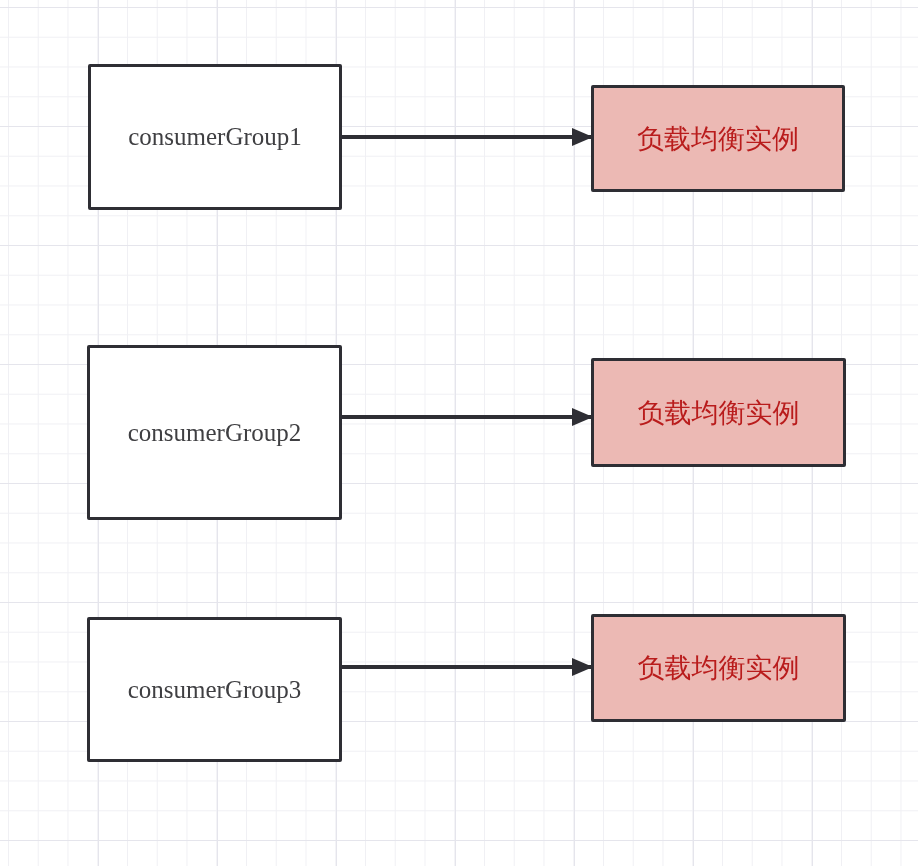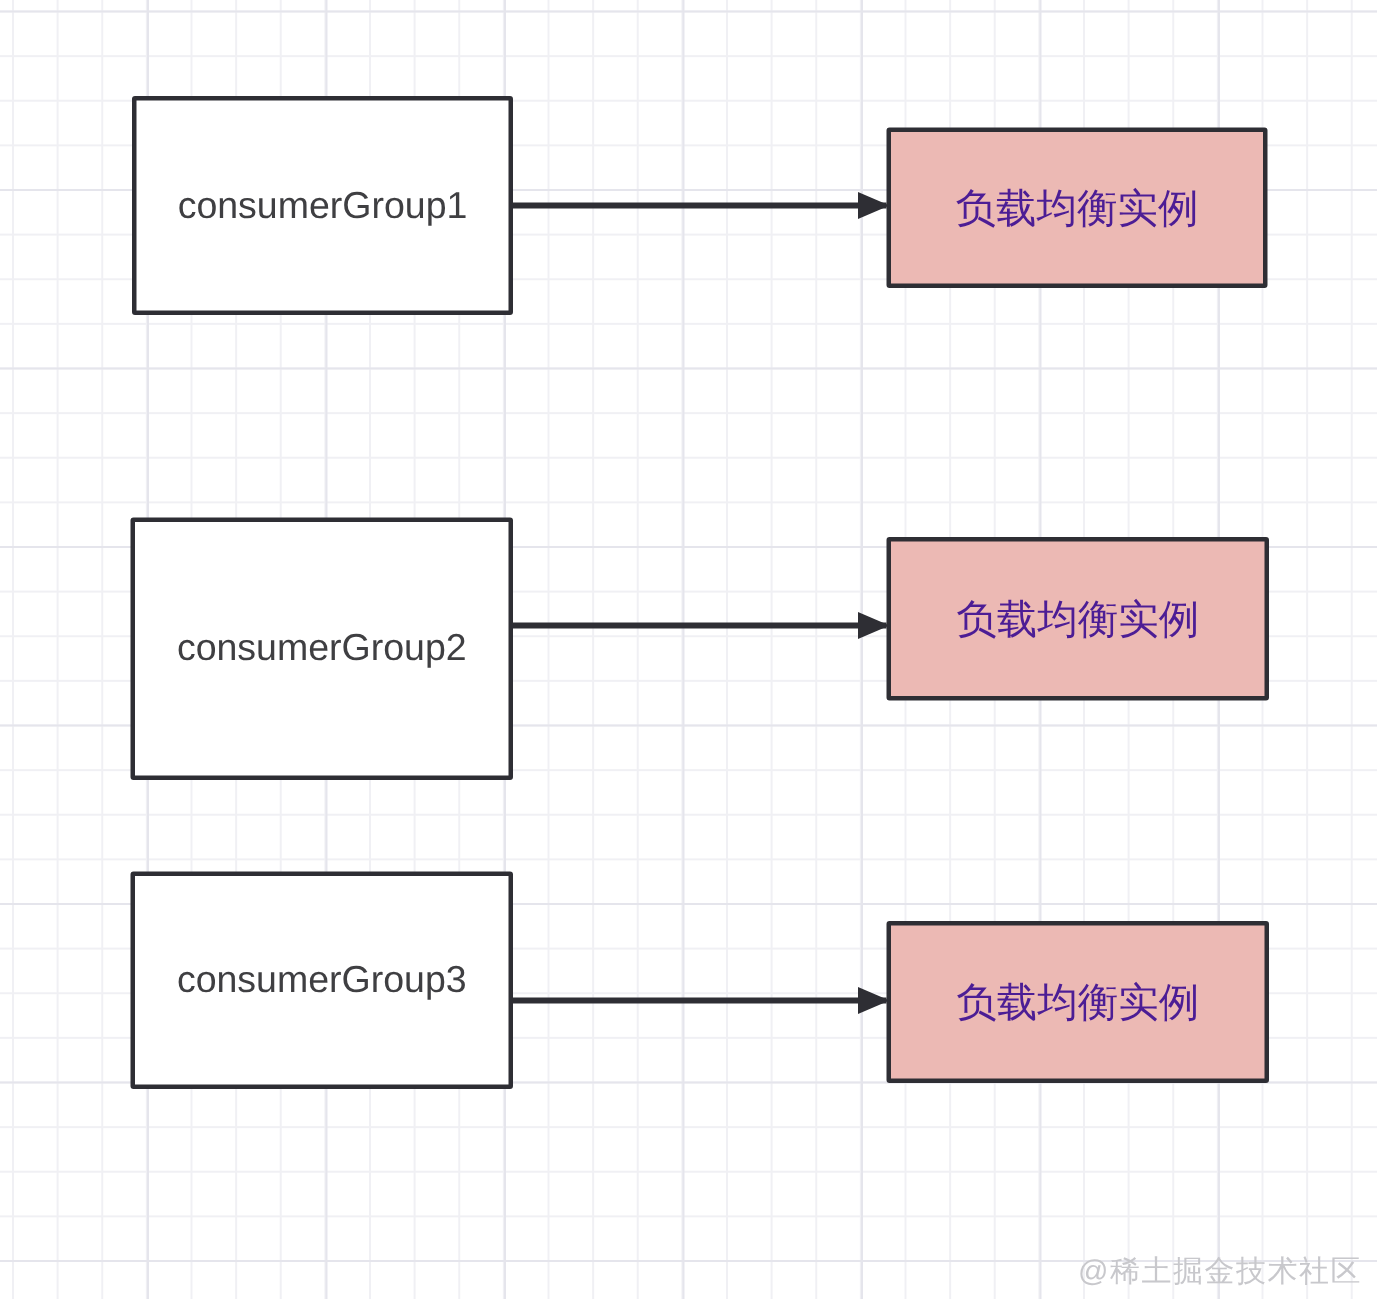--- a/index.html
+++ b/index.html
@@ -4,21 +4,21 @@
 <style>
   :root{
     --background:#ffffff;
     --target-fill:#ecb9b4;
     --stroke:#2e2e34;
     --text:#3f3f42;
     --grid-minor:#f0f0f4;
     --grid-major:#e5e5ec;
     --watermark:#c8c8cc;
   }
-  *{margin:0;padding:0;box-sizing:border-box;}
+  *{margin:0;padding:0;box-sizing:border-box;font-family:Liberation Serif, serif;}
   html,body{width:918px;height:866px;overflow:hidden;}
   body{font-family:"Liberation Sans","DejaVu Sans",sans-serif;}
 
   .canvas{
     position:relative;
     width:918px;height:866px;
     background-color:var(--background);
     background-image:
       linear-gradient(to right, var(--grid-major) 1px, transparent 1px),
       linear-gradient(to bottom, var(--grid-major) 1px, transparent 1px),
@@ -35,21 +35,21 @@
     border-radius:2px;
     color:var(--text);
   }
   .src-node{
     background:#ffffff;
     font-size:25px;
   }
   .dst-node{
     background:var(--target-fill);
     font-size:27px;
-    color:#4c1d95;
+    color:#b91c1c;
   }
 
   .arrow{
     position:absolute;
     height:4px;
     background:var(--stroke);
   }
   .arrow .arrowhead{
     position:absolute;
     right:-2px;top:50%;
@@ -86,25 +86,24 @@
   <div class="node src-node" style="left:87px;top:345px;width:255px;height:175px;">
     <span>consumerGroup2</span>
   </div>
   <div class="arrow" style="left:342px;top:415px;width:249px;">
     <span class="arrowhead"></span>
   </div>
   <div class="node dst-node" style="left:591px;top:358px;width:255px;height:109px;">
     <span>负载均衡实例</span>
   </div>
 
-  <div class="node src-node" style="left:87px;top:581px;width:255px;height:145px;">
+  <div class="node src-node" style="left:87px;top:617px;width:255px;height:145px;">
     <span>consumerGroup3</span>
   </div>
   <div class="arrow" style="left:342px;top:665px;width:249px;">
     <span class="arrowhead"></span>
   </div>
   <div class="node dst-node" style="left:591px;top:614px;width:255px;height:108px;">
     <span>负载均衡实例</span>
   </div>
 
-  <div class="watermark">@稀土掘金技术社区</div>
 
 </div>
 
 </body></html>

